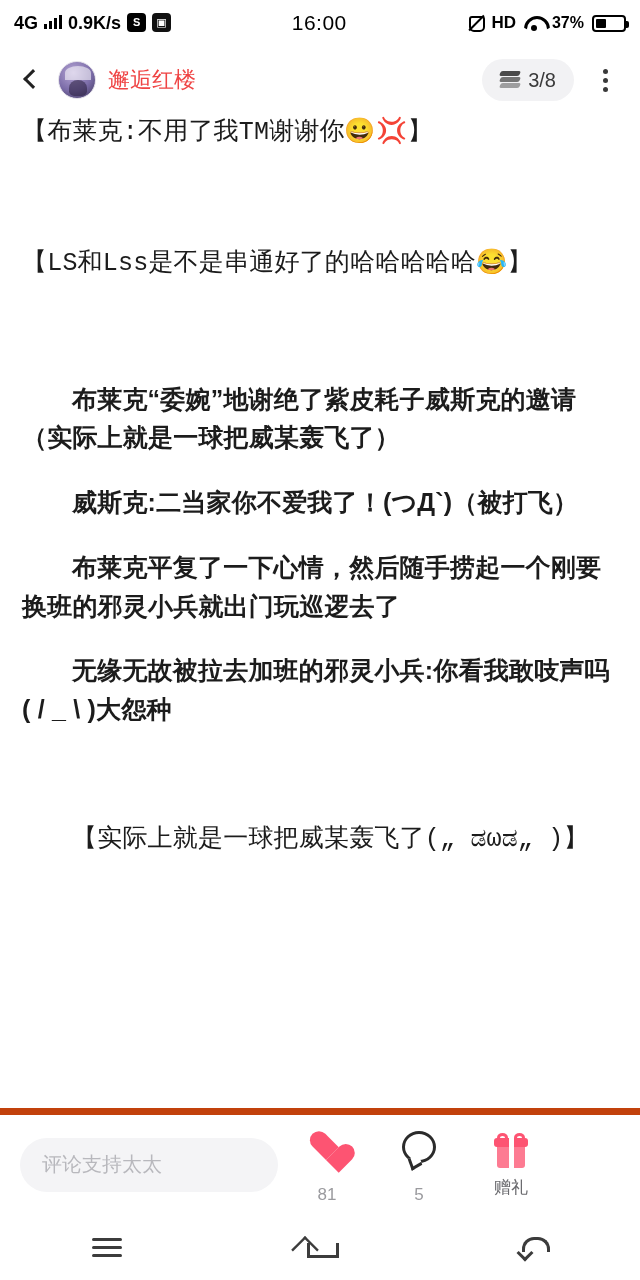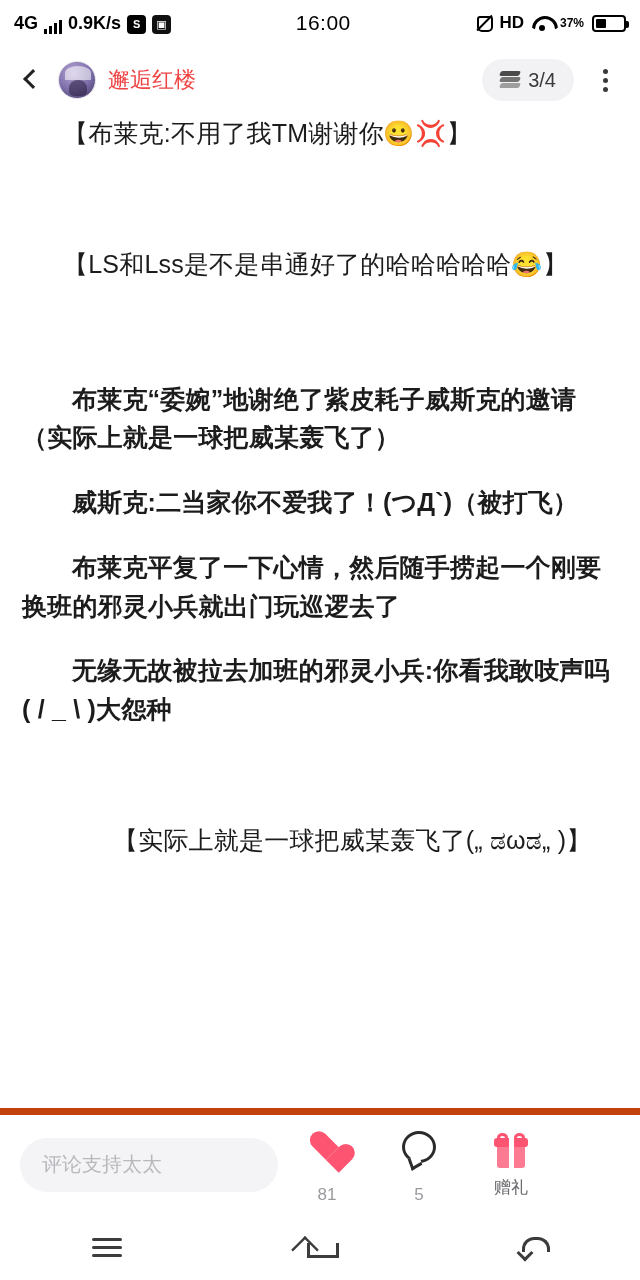--- a/index.html
+++ b/index.html
@@ -18,21 +18,21 @@
 
   
   .statusbar {
     height: 46px;
     display: flex; align-items: center;
     padding: 0 14px;
     font-size: 19px; font-weight: bold;
     color: #000;
     flex: 0 0 auto;
   }
-  .sb-left { display: flex; align-items: flex-end; gap: 6px; }
+  .sb-left { display: flex; align-items: flex-start; gap: 6px; }
   .sb-center { flex: 1; text-align: center; font-size: 21px; font-weight: normal; letter-spacing: .5px; }
   .sb-right { display: flex; align-items: center; gap: 8px; }
   .net-label { font-size: 18px; font-weight: bold; }
   .signal { display: flex; align-items: flex-end; gap: 2px; height: 16px; }
   .signal i { width: 3px; background: #000; display: block; }
   .signal i:nth-child(1){height:5px}
   .signal i:nth-child(2){height:8px}
   .signal i:nth-child(3){height:11px}
   .signal i:nth-child(4){height:14px}
   .speed { font-size: 18px; font-weight: bold; }
@@ -149,21 +149,21 @@
     line-height: 1.55;
     color: #1c1c1c;
     letter-spacing: .2px;
   }
   .para.bold { font-weight: bold; }
   .para.indent { text-indent: 50px; }
   .sp-1 { height: 92px; }
   .sp-2 { height: 96px; }
   .sp-3 { height: 26px; }
   .sp-4 { height: 92px; }
-  .emoji { font-family: Liberation Sans, sans-serif; margin-left: 41px; }
+  .emoji { font-family: Liberation Mono, monospace; }
 
   
   .actionbar {
     flex: 0 0 auto;
     height: 106px;
     display: flex; align-items: center;
     padding: 0 20px;
     background: #fff;
     border-top: 7px solid #c2410c;
   }
@@ -292,39 +292,39 @@
         </span>
       <span class="speed">0.9K/s</span>
       <span class="sqicon">S</span>
       <span class="sqicon alt">▣</span>
     </div>
     <div class="sb-center">16:00</div>
     <div class="sb-right">
       <span class="mute"></span>
       <span class="hd">HD</span>
       <span class="wifi"></span>
-      <span style="font-size:12px;font-weight:bold">37%</span>
+      <span style="font-size:16px;font-weight:bold">37%</span>
       <span class="battery">
           <b></b>
         </span>
     </div>
   </div>
 
   <div class="appbar">
     <div class="back-chevron"></div>
     <div class="avatar"></div>
     <div class="channel-name">邂逅红楼</div>
     <div class="appbar-spacer"></div>
     <div class="page-pill">
       <span class="stack-icon">
           <i></i>
           <i></i>
           <i></i>
         </span>
-      <span class="page-count">3/4</span>
+      <span class="page-count">3/8</span>
     </div>
     <div class="more-dots">
         <i></i>
         <i></i>
         <i></i>
       </div>
   </div>
 
   <div class="content">
     <div class="para emoji">【布莱克:不用了我TM谢谢你😀💢】</div>

